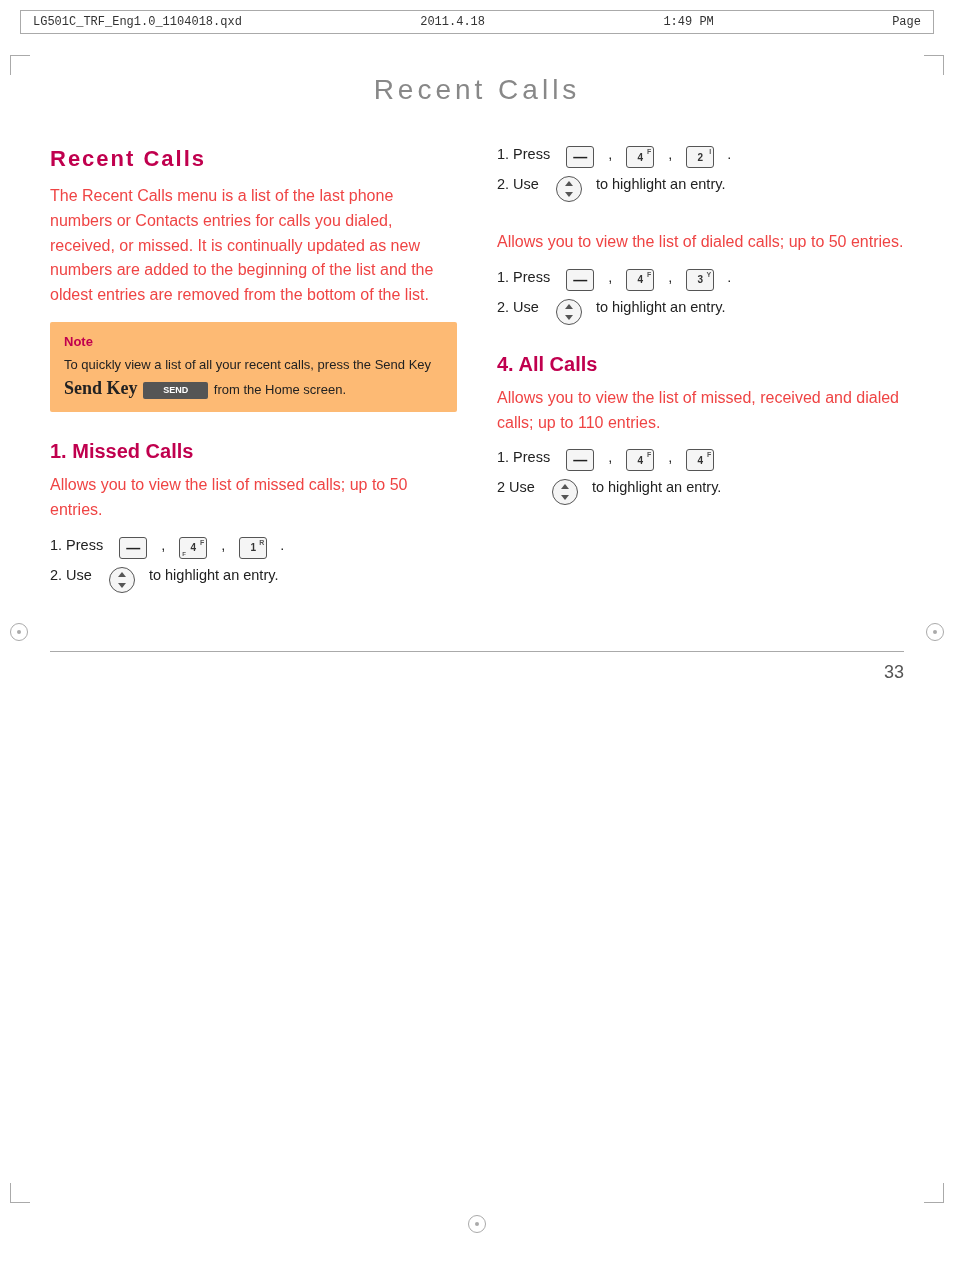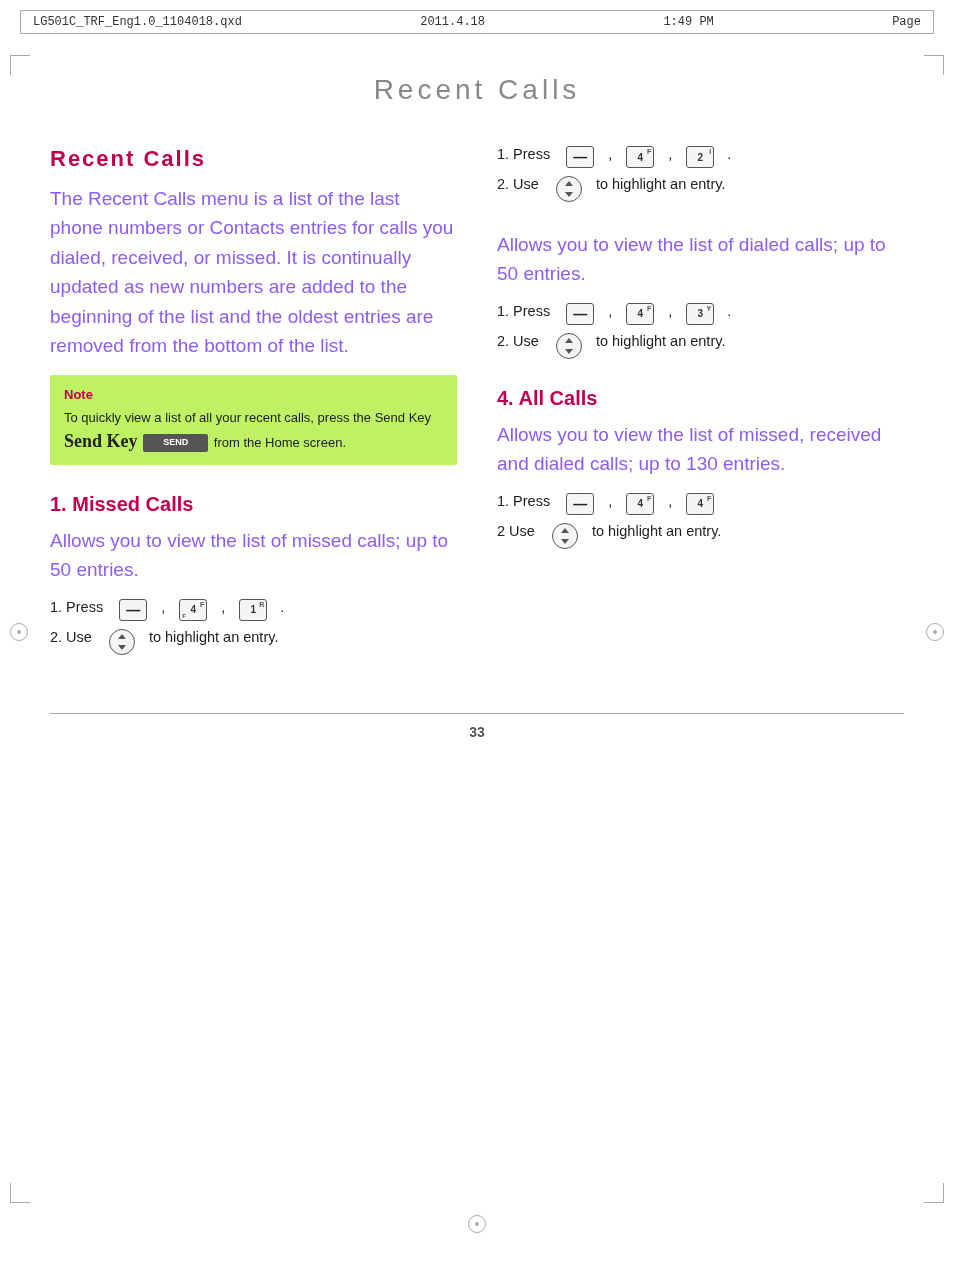--- a/index.html
+++ b/index.html
@@ -95,29 +95,29 @@
     }
 
     .section-title {
       font-size: 20px;
       font-weight: bold;
       color: #c0004e;
       margin-bottom: 10px;
     }
 
     .section-body {
-      font-size: 19px;
+      font-size: 16px;
       line-height: 1.55;
-      color: #8b5cf6;
+      color: #ef4444;
       margin-bottom: 14px;
     }
 
     
     .note-box {
-      background: #bef264;
+      background: #fdba74;
       border-radius: 2px;
       padding: 10px 14px;
       margin-bottom: 24px;
       font-size: 13px;
       line-height: 1.5;
     }
 
     .note-label {
       font-weight: bold;
       color: #c0004e;
@@ -240,25 +240,24 @@
 
     
     .divider-line {
       border: none;
       border-top: 1px solid #aaa;
       margin: 30px 0 10px 0;
     }
 
     
     .page-number {
-      text-align: center;
-      font-size: 14px;
+      text-align: right;
+      font-size: 18px;
       color: #555;
       margin-top: 6px;
-      font-weight: bold;
     }
 
     
     .section-block {
       margin-bottom: 28px;
     }
 
     .comma-sep {
       margin: 0 1px;
     }
@@ -383,21 +382,21 @@
           <span class="nav-btn">
             <span class="nav-arrow-up"></span>
             <span class="nav-arrow-down"></span>
           </span>
           <span>to highlight an entry.</span>
         </div>
       </div>
 
       <div class="section-block">
         <h2 class="section-title">4. All Calls</h2>
-        <p class="section-body">Allows you to view the list of missed, received and dialed calls; up to 130 entries.</p>
+        <p class="section-body">Allows you to view the list of missed, received and dialed calls; up to 110 entries.</p>
 
         <div class="step-line">
           <span class="step-text">1. Press</span>
           <span class="key-btn dash-key">—</span>
           <span class="comma-sep">,</span>
           <span class="key-btn num-key" style="position:relative;">
             4<span class="key-corner">F</span>
           </span>
           <span class="comma-sep">,</span>
           <span class="key-btn num-key" style="position:relative;">

